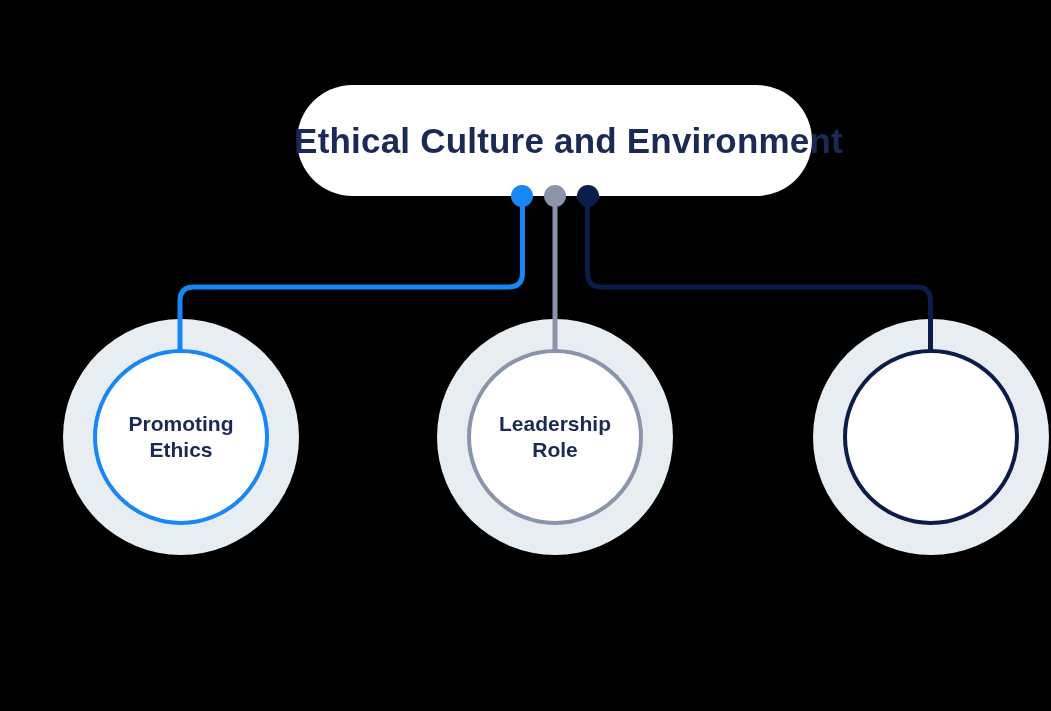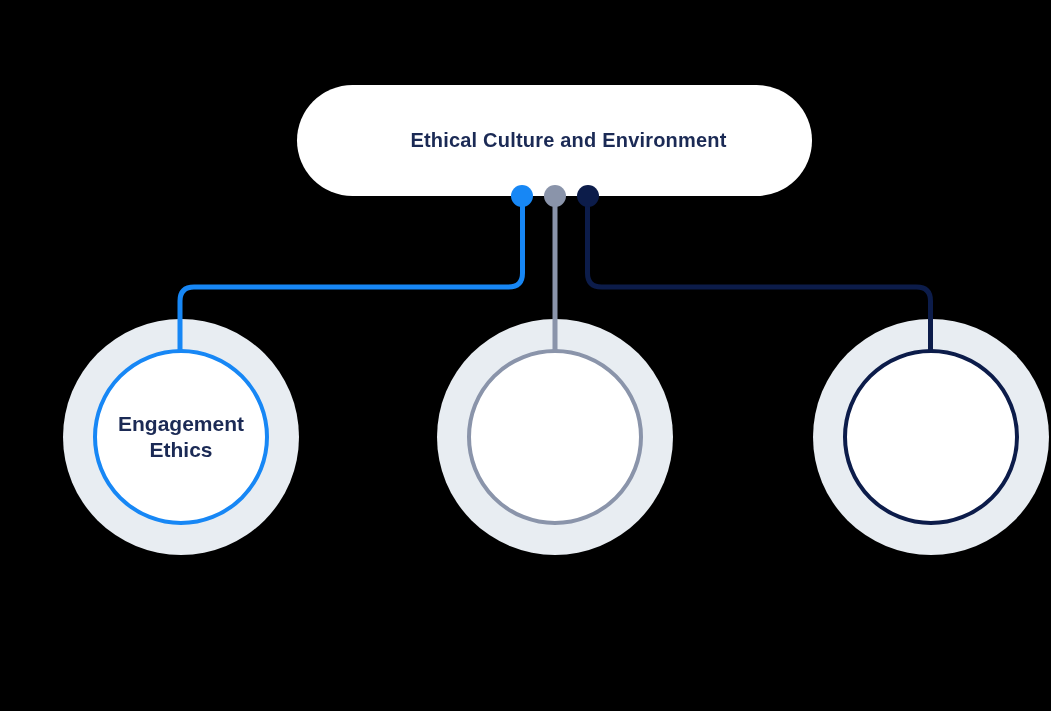--- a/index.html
+++ b/index.html
@@ -27,21 +27,21 @@
     left: 297px; top: 85px;
     width: 515px; height: 111px;
     background: var(--panel, #fff);
     border-radius: 56px;
     display: flex;
     align-items: center;
     justify-content: center;
   }
   .root-title {
     color: var(--text, #1B2A55);
-    font-size: 20px;
+    font-size: 35px;
     font-weight: bold;
     letter-spacing: 0.2px;
     text-align: center;
     white-space: nowrap;
     margin-left: 28px;
   }
   
   .ring {
     position: absolute;
     width: 236px; height: 236px;
@@ -119,16 +119,19 @@
 
   <div class="branch-circle circle-0" style="border-color: rgb(23, 135, 245);"></div>
   <div class="branch-circle circle-1" style="border-color: rgb(138, 148, 170);"></div>
   <div class="branch-circle circle-2" style="border-color: rgb(12, 28, 74);"></div>
 
   <div class="dot dot-0" style="background: rgb(23, 135, 245);"></div>
   <div class="dot dot-1" style="background: rgb(138, 148, 170);"></div>
   <div class="dot dot-2" style="background: rgb(12, 28, 74);"></div>
 
   <div class="branch-label label-0">
-    <span>Engagement Ethics</span>
+    <span>Promoting Ethics</span>
+  </div>
+  <div class="branch-label label-1">
+    <span>Leadership Role</span>
   </div>
 
 </div>
 
 </body></html>

